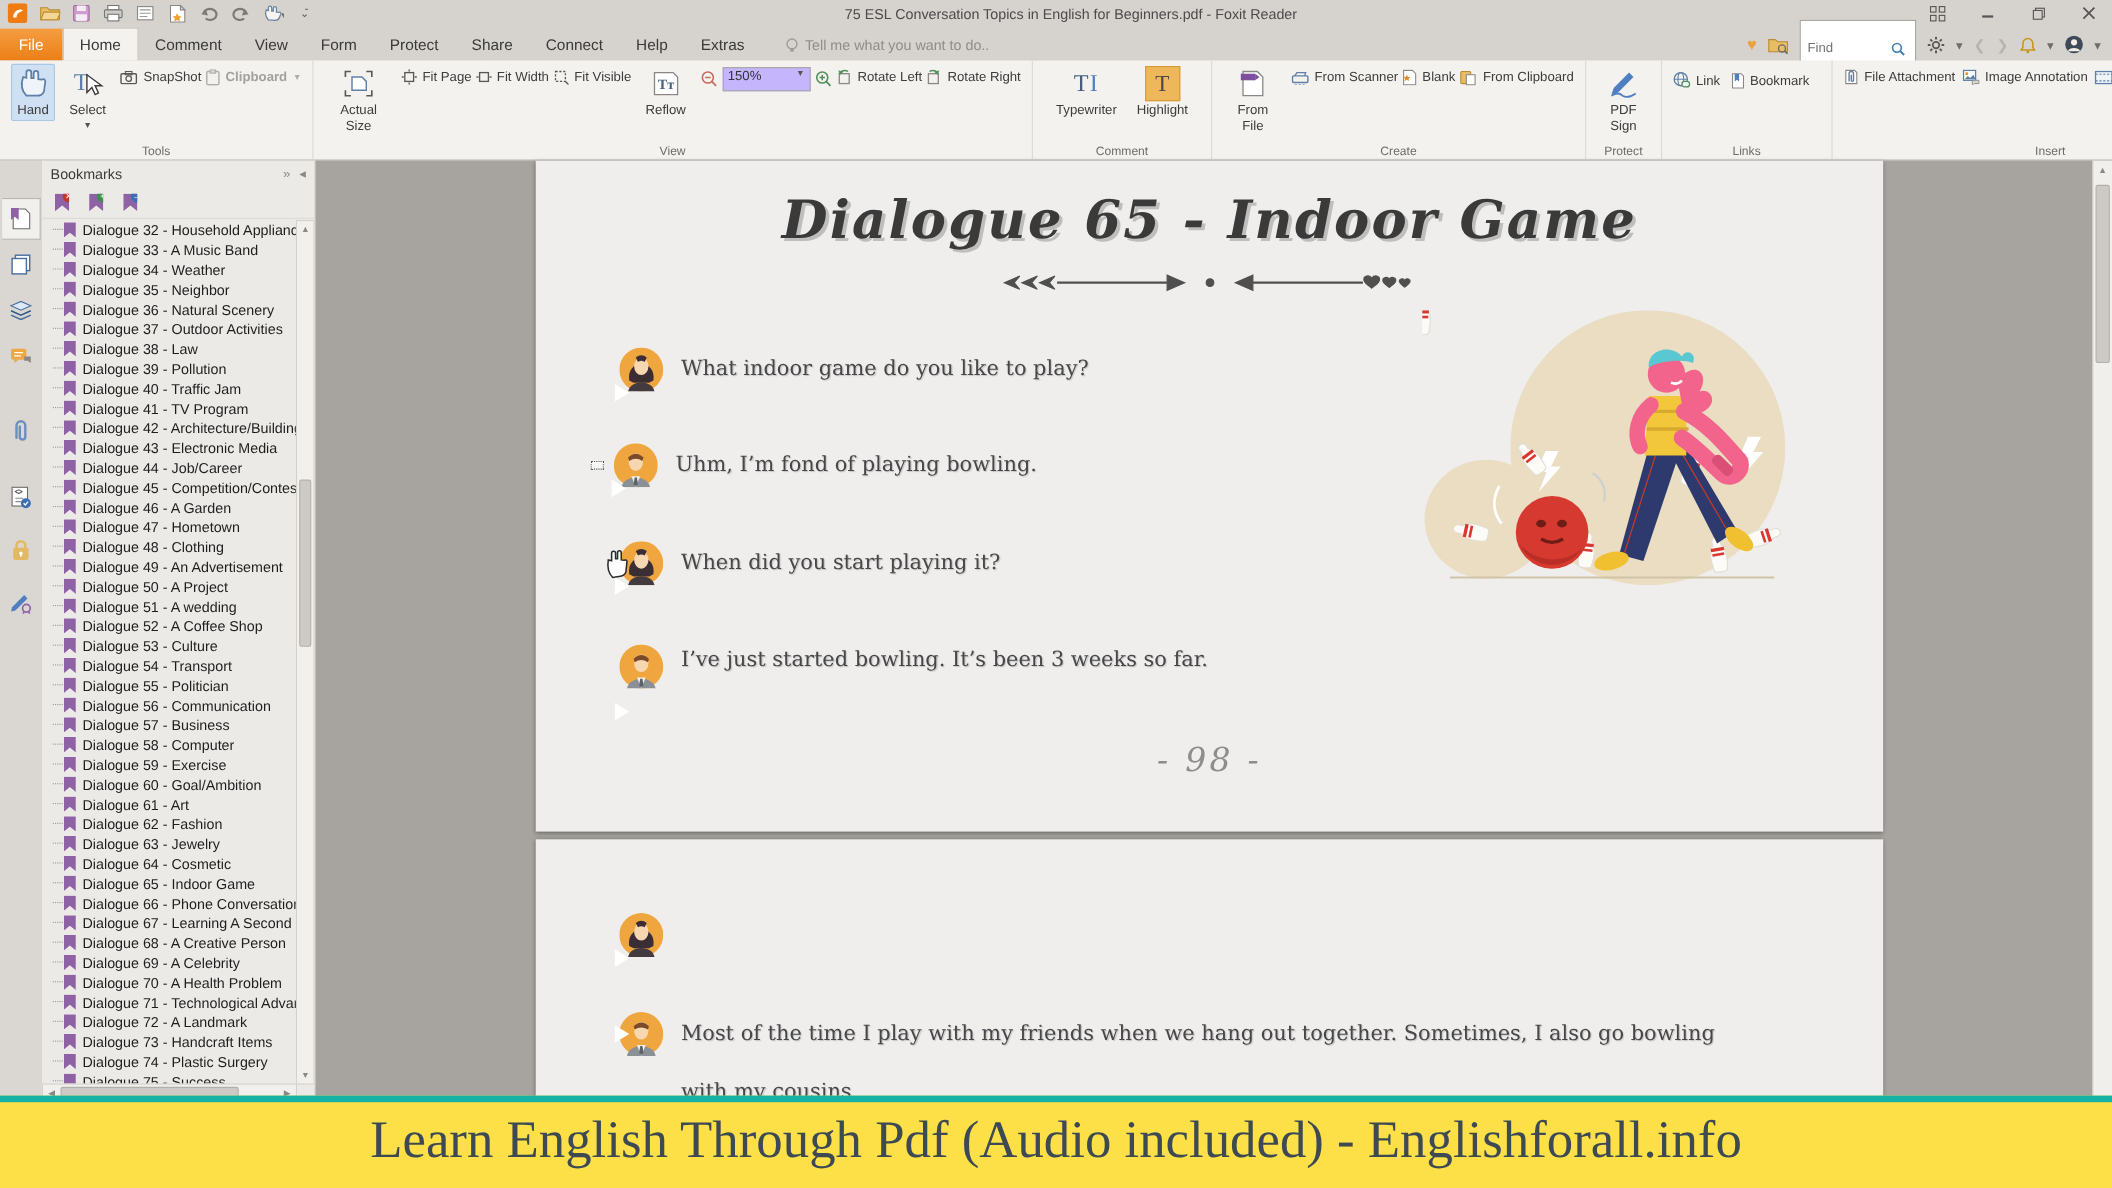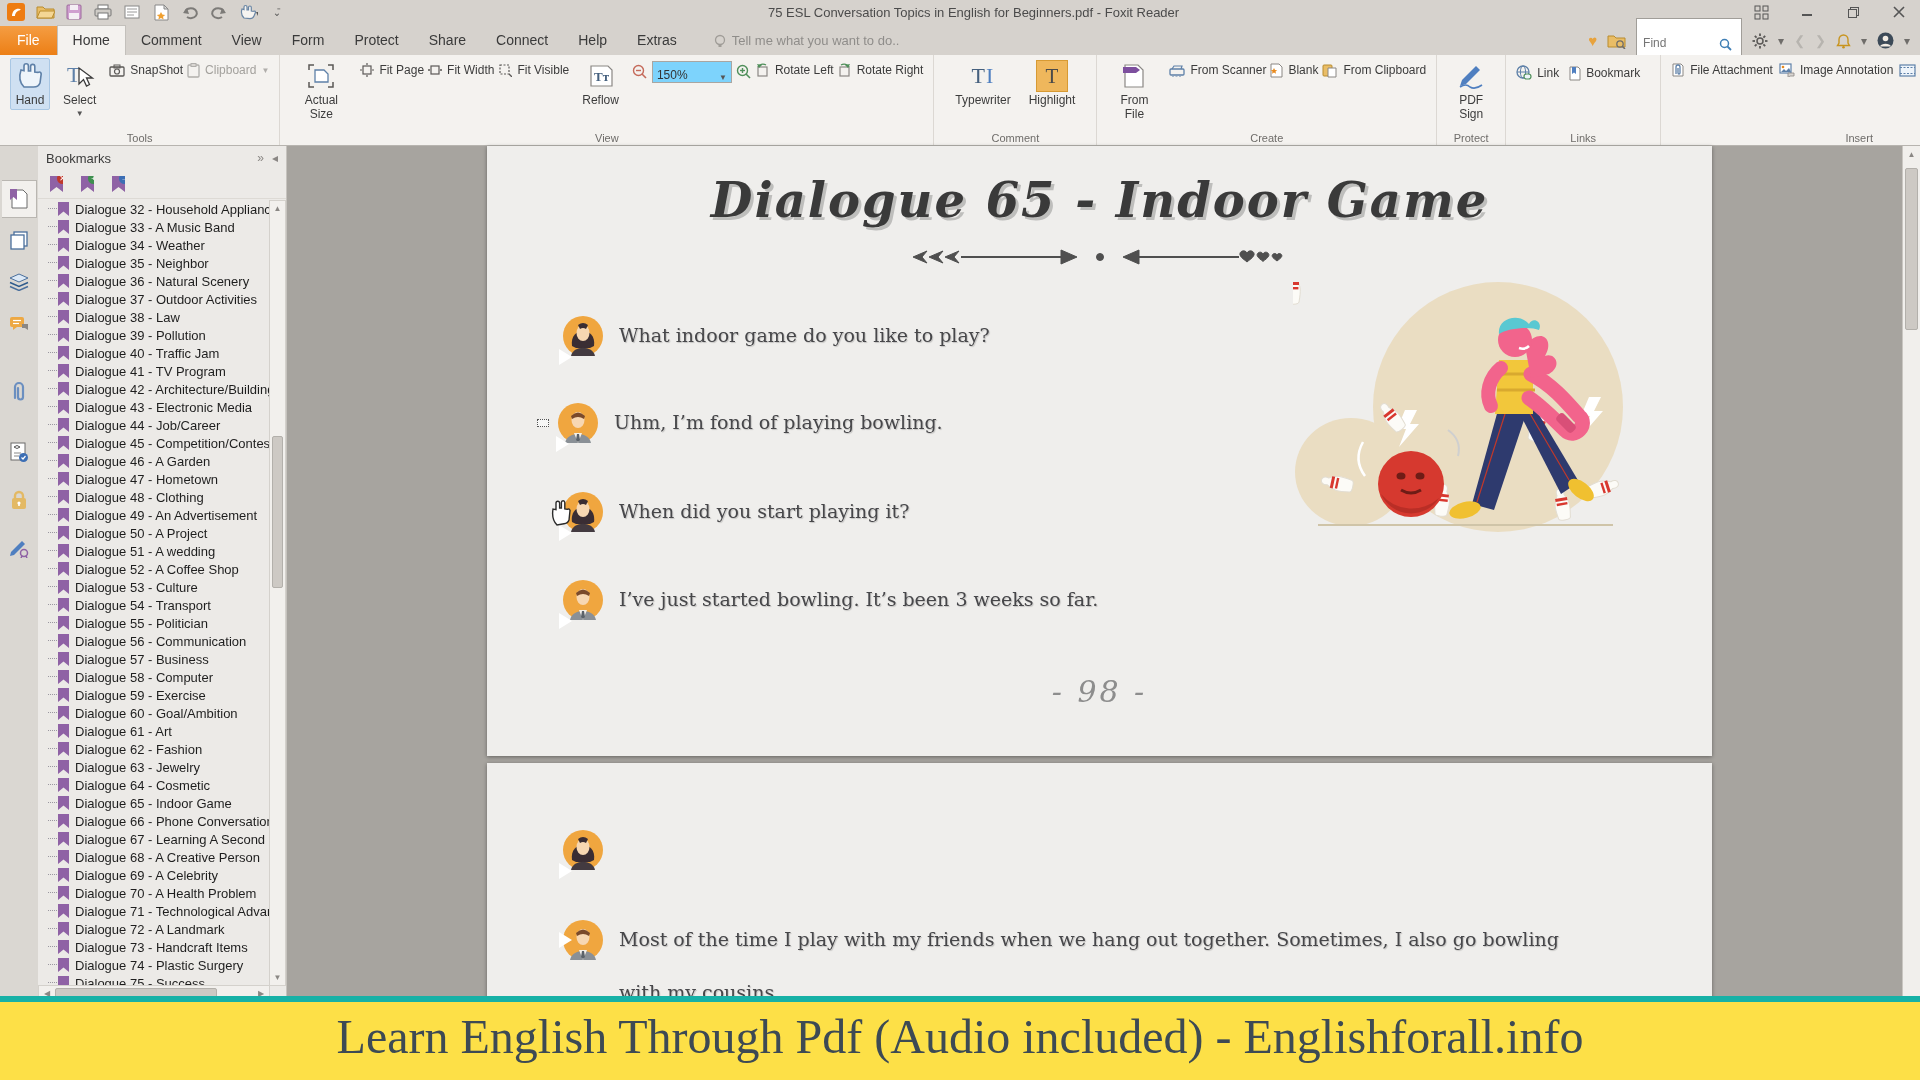--- a/index.html
+++ b/index.html
@@ -27,23 +27,23 @@
   .heart{color:#e8a33d;font-size:15px;}
   
   .ribbon{position:absolute;top:55px;left:0;right:0;height:90px;background:#f4f2ef;border-bottom:1px solid #b7b4af;display:flex;}
   .grp{position:relative;border-right:1px solid #dcd8d3;padding:3px 10px 16px 10px;display:flex;align-items:flex-start;gap:8px;}
   .grp-label{position:absolute;bottom:1px;left:0;right:0;text-align:center;font-size:11px;color:#6e6c69;}
   .btn-big{display:flex;flex-direction:column;align-items:center;padding:3px 5px;font-size:12px;color:#3c3c3c;text-align:center;line-height:14px;border-radius:2px;}
   .btn-big .bicon{height:30px;display:flex;align-items:center;justify-content:center;margin-bottom:2px;}
   .btn-big.active{background:#cfe0f2;border:1px solid #a9c7e4;padding:2px 4px;}
   .col{display:flex;flex-direction:row;gap:4px;padding-top:3px;}
   .btn-sm{display:flex;align-items:center;gap:5px;font-size:12px;color:#3c3c3c;height:18px;white-space:nowrap;}
-  .btn-sm.dis{color:#a3a19d;}
+  .btn-sm.dis{color:#a3a19d;font-weight:bold;}
   .zoomrow{display:flex;align-items:center;gap:4px;}
-  .zoombox{width:70px;height:20px;background:#7dd3fc;border:1px solid #a9a6a1;font-size:12px;color:#333;display:flex;align-items:flex-end;justify-content:space-between;padding:0 4px;}
+  .zoombox{width:70px;height:20px;background:#c4b5fd;border:1px solid #a9a6a1;font-size:12px;color:#333;display:flex;align-items:flex-start;justify-content:space-between;padding:0 4px;}
   .ti-icon{font-family:"Liberation Serif",serif;font-size:22px;color:#45607e;letter-spacing:1px;}
   .hl-icon{width:30px;height:30px;background:#efb75c;border:1px solid #d79a33;display:flex;align-items:center;justify-content:center;font-family:"Liberation Serif",serif;font-size:21px;color:#4a4a4a;}
   
   .main{position:absolute;top:146px;left:0;right:0;bottom:78px;}
   .iconstrip{position:absolute;left:0;top:0;bottom:0;width:38px;background:#dad7d2;border-right:1px solid #c6c3be;}
   .strip-it{position:absolute;left:2px;width:34px;height:36px;display:flex;align-items:center;justify-content:center;}
   .strip-it.sel{background:#f2f0ed;border:1px solid #b9b6b1;border-left:none;}
   .sidebar{position:absolute;left:38px;top:0;bottom:0;width:248px;background:#eceae7;border-right:1px solid #c6c3be;}
   .sb-head{height:24px;display:flex;align-items:center;padding:0 8px;font-size:13px;color:#3b3b3b;}
   .sb-head .hctl{margin-left:auto;color:#8a8784;font-size:12px;display:flex;gap:8px;}
@@ -861,21 +861,21 @@
               <circle cx="20" cy="20" r="20" fill="#f0a63f"></circle>
               <ellipse cx="20" cy="17" rx="6.5" ry="8" fill="#f7d7b2"></ellipse>
               <path d="M13 13 q7-7 14 0 l-1 3 q-6-4-12 0z" fill="#7a4a2b"></path>
               <path d="M7 40 C9 28 31 28 33 40 Z" fill="#8a9096"></path>
               <path d="M16 30 h8 l-4 10z" fill="#f2efe9"></path>
               <path d="M19 31 h2 l1 6 -2 2 -2-2z" fill="#5a626a"></path>
             </svg>
           <span class="dlg-text">Uhm, I’m fond of playing bowling.</span>
         </div>
 
-        <div class="dlg-row" style="left:59px;top:427px;">
+        <div class="dlg-row" style="left:59px;top:427px;align-items:flex-end;">
           <span class="play-wrap"><span class="play"></span></span>
           <svg class="avatar" viewBox="0 0 40 40">
               <circle cx="20" cy="20" r="20" fill="#f0a63f"></circle>
               <ellipse cx="20" cy="17" rx="6.5" ry="8" fill="#f7d7b2"></ellipse>
               <path d="M13 13 q7-7 14 0 l-1 3 q-6-4-12 0z" fill="#7a4a2b"></path>
               <path d="M7 40 C9 28 31 28 33 40 Z" fill="#8a9096"></path>
               <path d="M16 30 h8 l-4 10z" fill="#f2efe9"></path>
               <path d="M19 31 h2 l1 6 -2 2 -2-2z" fill="#5a626a"></path>
             </svg>
           <span class="dlg-text">I’ve just started bowling. It’s been 3 weeks so far.</span>

